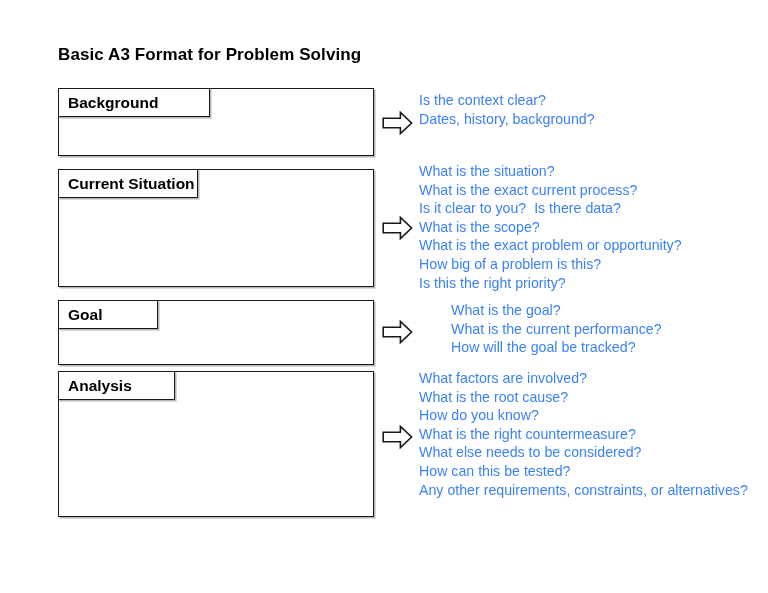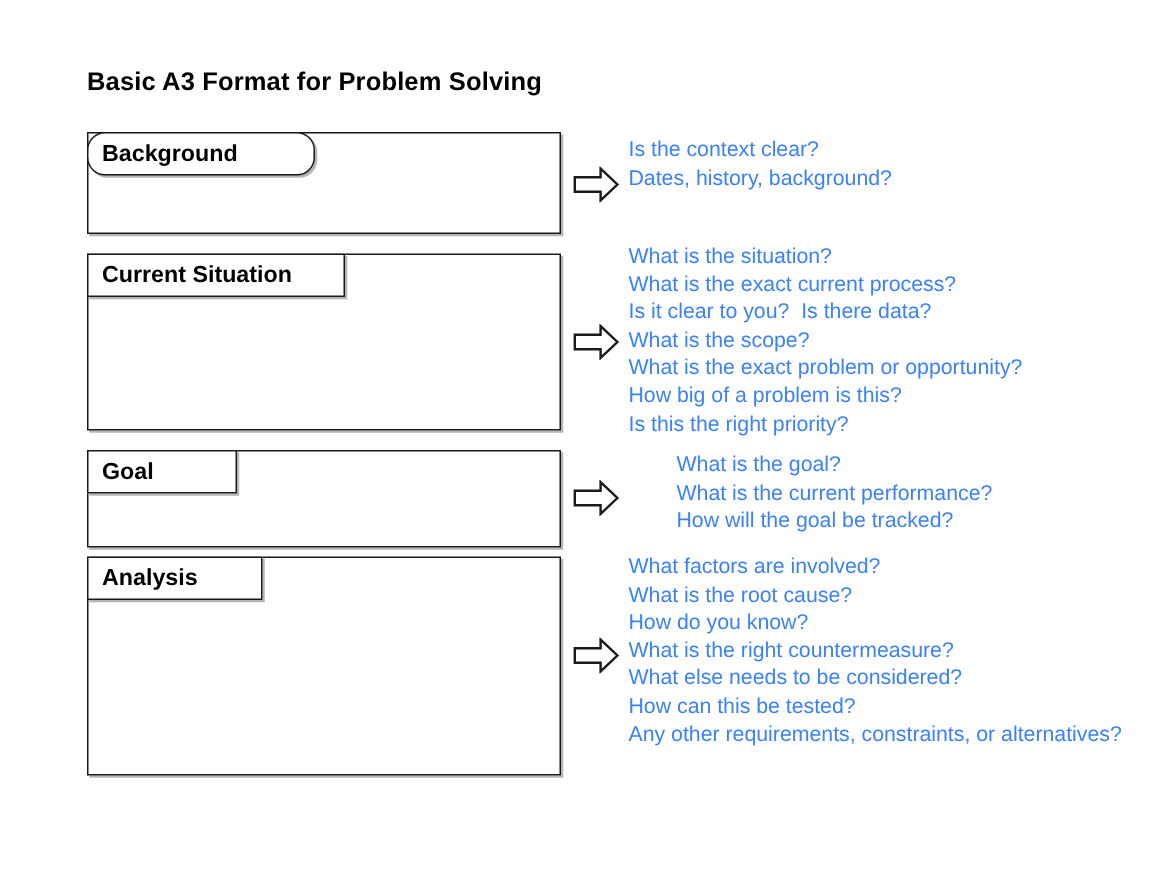--- a/index.html
+++ b/index.html
@@ -93,34 +93,34 @@
 </style>
 </head>
 <body>
 
 <div class="page">
 
   <div class="page-title">Basic A3 Format for Problem Solving</div>
 
   <div id="sections-root">
       <div class="section-box" style="left: 58px; width: 316px; top: 88px; height: 68px;"></div>
-      <div class="section-label" style="left: 58px; top: 88px; width: 152px; border-radius: 12px;">
+      <div class="section-label" style="left: 58px; top: 88px; width: 152px;">
         <span>Background</span>
       </div>
       <div class="arrow" style="left: 382px; top: 111px;">
         <svg viewBox="0 0 31 24" xmlns="http://www.w3.org/2000/svg">
           <path d="M1.2 7.2 H18.4 V1.4 L29.6 12 L18.4 22.6 V16.8 H1.2 Z" fill="#ffffff" stroke="#1a1a1a" stroke-width="1.6" stroke-linejoin="miter"></path>
         </svg>
       </div>
       <div class="questions" style="top: 91px;">
         <div class="q">Is the context clear?</div>
         <div class="q">Dates, history, background?</div>
       </div>
       <div class="section-box" style="left: 58px; width: 316px; top: 169px; height: 118px;"></div>
-      <div class="section-label" style="left: 58px; top: 169px; width: 172px;">
+      <div class="section-label" style="left: 58px; top: 169px; width: 140px;">
         <span>Current Situation</span>
       </div>
       <div class="arrow" style="left: 382px; top: 216px;">
         <svg viewBox="0 0 31 24" xmlns="http://www.w3.org/2000/svg">
           <path d="M1.2 7.2 H18.4 V1.4 L29.6 12 L18.4 22.6 V16.8 H1.2 Z" fill="#ffffff" stroke="#1a1a1a" stroke-width="1.6" stroke-linejoin="miter"></path>
         </svg>
       </div>
       <div class="questions" style="top: 162px;">
         <div class="q">What is the situation?</div>
         <div class="q">What is the exact current process?</div>

